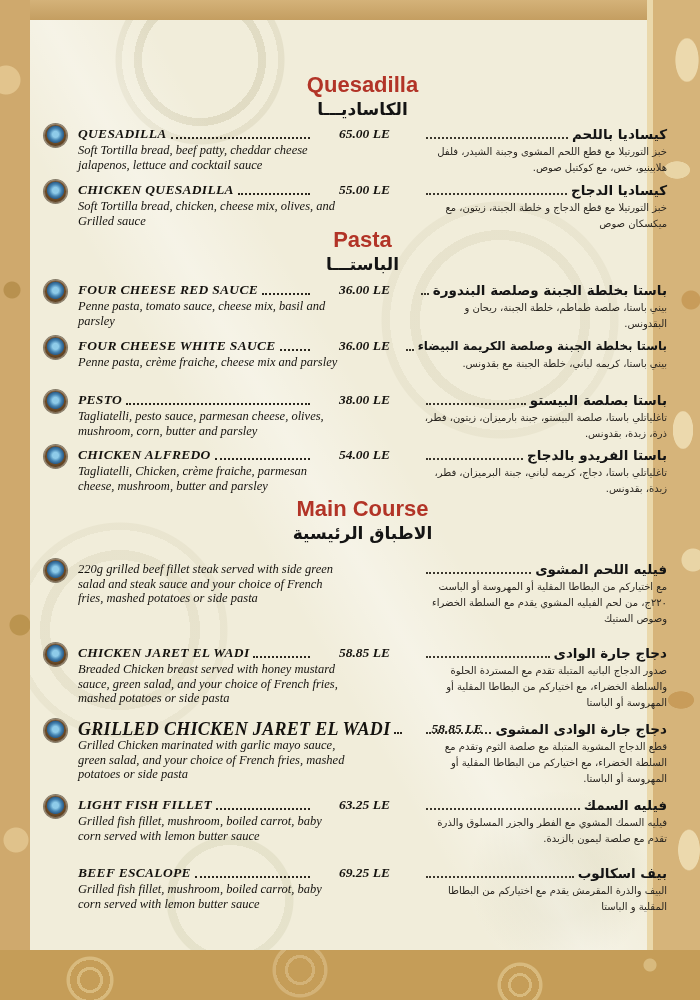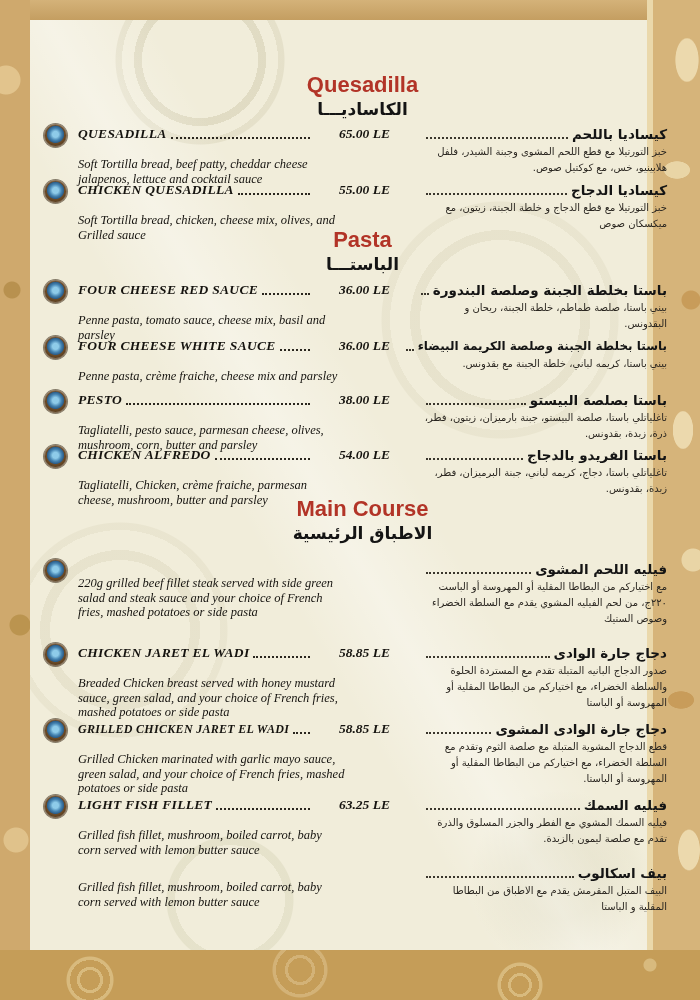--- a/index.html
+++ b/index.html
@@ -54,21 +54,21 @@
   .item{position:absolute;left:0;width:617px;}
   .badge{position:absolute;left:14px;top:-2px;width:23px;height:23px;border-radius:50%;
     background:radial-gradient(circle at 50% 45%,#8ecbe9 0 3px,#4584b2 35%,#2d5f8a 48%,#6b4a26 53%,#463015 85%,#2e1f0c 100%);
     box-shadow:0 0 0 1px rgba(46,31,12,0.55), inset 0 0 0 1px rgba(255,255,255,0.25);}
 
   .en{position:absolute;left:48px;top:0;width:312px;font-family:"Liberation Serif",serif;font-style:italic;color:#15130f;}
   .name-line{display:flex;align-items:flex-end;}
   .iname{flex:none;font-weight:600;font-size:13.5px;line-height:16px;letter-spacing:.3px;white-space:nowrap;}
   .leader{flex:1;border-bottom:2px dotted #2a261e;margin:0 4px 3px 4px;min-width:8px;}
   .price{flex:none;width:76px;font-size:13.5px;font-weight:600;line-height:16px;text-align:right;}
-  .desc{width:268px;font-size:12.5px;line-height:14.5px;margin-top:15px;}
+  .desc{width:268px;font-size:12.5px;line-height:14.5px;margin-top:1px;}
 
   .ar{position:absolute;left:368px;top:0;width:245px;direction:rtl;font-family:"DejaVu Sans",sans-serif;color:#141414;margin-left:24px;}
   .ar-line{display:flex;align-items:flex-end;}
   .ar-name{flex:none;font-weight:bold;font-size:13.5px;line-height:16px;white-space:nowrap;}
   .ar-leader{border-bottom-color:#3a362c;}
   .ar-desc{font-size:10px;line-height:16px;margin-top:2px;text-align:right;color:#2a2620;}
 </style>
 </head>
 <body>
 
@@ -239,21 +239,21 @@
           <span class="leader ar-leader"></span>
         </div>
         <div class="ar-desc">صدور الدجاج البانيه المتبلة تقدم مع المستردة الحلوة والسلطة الخضراء، مع اختياركم من البطاطا المقلية أو المهروسة أو الباستا</div>
       </div>
     </div>
 
     <div class="item" style="top:701px">
       <div class="badge"></div>
       <div class="en">
         <div class="name-line">
-          <span class="iname" style="font-size:12px">GRILLED CHICKEN JARET EL WADI</span>
+          <span class="iname" style="font-size:18px">GRILLED CHICKEN JARET EL WADI</span>
           <span class="leader"></span>
           <span class="price">58.85 LE</span>
         </div>
         <div class="desc">Grilled Chicken marinated with garlic mayo sauce, green salad, and your choice of French fries, mashed potatoes or side pasta</div>
       </div>
       <div class="ar">
         <div class="ar-line">
           <span class="ar-name">دجاج جارة الوادى المشوى</span>
           <span class="leader ar-leader"></span>
         </div>
@@ -276,25 +276,30 @@
           <span class="ar-name">فيليه السمك</span>
           <span class="leader ar-leader"></span>
         </div>
         <div class="ar-desc">فيليه السمك المشوي مع الفطر والجزر المسلوق والذرة تقدم مع صلصة ليمون بالزبدة.</div>
       </div>
     </div>
 
     <div class="item no-badge" style="top:845px">
 
       <div class="en">
+        <div class="name-line">
+          <span class="iname">BEEF ESCALOPE</span>
+          <span class="leader"></span>
+          <span class="price">69.25 LE</span>
+        </div>
         <div class="desc">Grilled fish fillet, mushroom, boiled carrot, baby corn served with lemon butter  sauce</div>
       </div>
       <div class="ar">
         <div class="ar-line">
           <span class="ar-name">بيف اسكالوب</span>
           <span class="leader ar-leader"></span>
         </div>
-        <div class="ar-desc">البيف المتبل المقرمش يقدم مع الاطباق من البطاطا المقلية و الباستا</div>
+        <div class="ar-desc">البيف والذرة المقرمش يقدم مع اختياركم من البطاطا المقلية و الباستا</div>
       </div>
     </div>
 
   </div>
 </div>
 
 </body></html>

